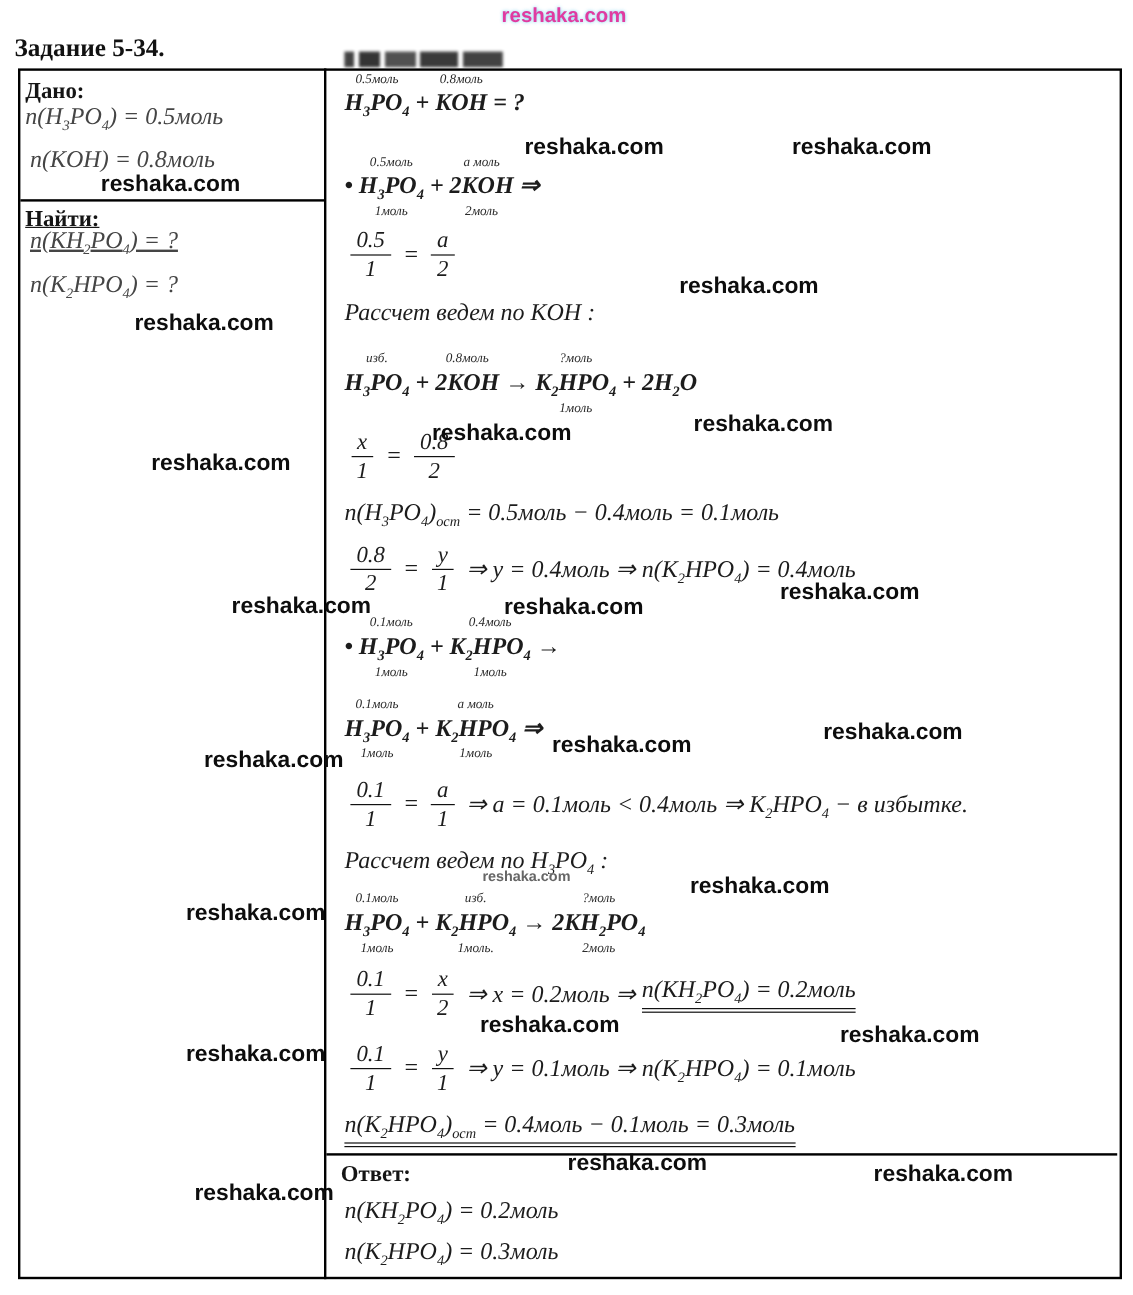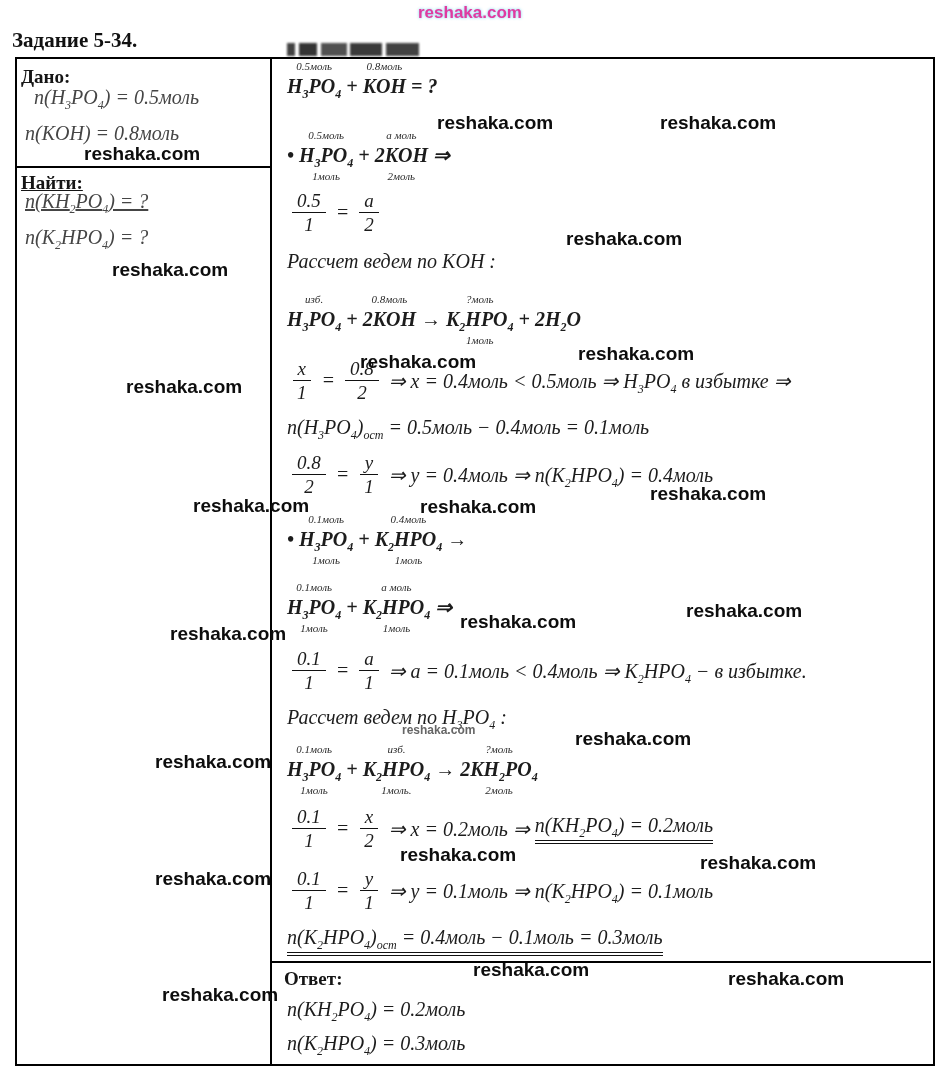--- a/index.html
+++ b/index.html
@@ -51,30 +51,30 @@
   <div class="find-div"></div>
   <div class="ans-div"></div>
   <div class="artifact"></div>
 
   <h1 class="title">Задание 5-34.</h1>
   <div class="seclabel dado">Дано:</div>
   <div class="seclabel nayti">Найти:</div>
   <div class="seclabel otvet">Ответ:</div>
 
   <div id="lines">
-      <div class="fline muted" style="left: 34px; top: 86px;"><span class="txt">n(H<sub>3</sub>PO<sub>4</sub>) = 0.5моль</span></div>
+      <div class="fline muted" style="left: 21px; top: 86px;"><span class="txt">n(H<sub>3</sub>PO<sub>4</sub>) = 0.5моль</span></div>
       <div class="fline muted" style="left: 25px; top: 122px;"><span class="txt">n(KOH) = 0.8моль</span></div>
       <div class="fline muted" style="left: 25px; top: 190px; text-decoration: underline;"><span class="txt">n(KH<sub>2</sub>PO<sub>4</sub>) = ?</span></div>
       <div class="fline muted" style="left: 25px; top: 226px;"><span class="txt">n(K<sub>2</sub>HPO<sub>4</sub>) = ?</span></div>
       <div class="fline" style="left: 287px; top: 59px;"><span class="stack"><span class="lbl">0.5моль</span><span class="mid">H<sub>3</sub>PO<sub>4</sub></span></span><span class="stack"><span class="lbl"> </span><span class="mid"> + </span></span><span class="stack"><span class="lbl">0.8моль</span><span class="mid">KOH</span></span><span class="stack"><span class="lbl"> </span><span class="mid"> = ?</span></span></div>
       <div class="fline" style="left: 287px; top: 128px;"><span class="stack"><span class="lbl"> </span><span class="mid">• </span><span class="lbl"> </span></span><span class="stack"><span class="lbl">0.5моль</span><span class="mid">H<sub>3</sub>PO<sub>4</sub></span><span class="lbl">1моль</span></span><span class="stack"><span class="lbl"> </span><span class="mid"> + </span><span class="lbl"> </span></span><span class="stack"><span class="lbl">a моль</span><span class="mid">2KOH</span><span class="lbl">2моль</span></span><span class="stack"><span class="lbl"> </span><span class="mid"> ⇒</span><span class="lbl"> </span></span></div>
       <div class="fline" style="left: 287px; top: 190px;"><span class="frac"><span class="num">0.5</span><span class="den">1</span></span><span class="txt"> = </span><span class="frac"><span class="num">a</span><span class="den">2</span></span></div>
       <div class="fline" style="left: 287px; top: 250px;"><span class="txt bi">Рассчет ведем по KOH :</span></div>
       <div class="fline" style="left: 287px; top: 292px;"><span class="stack"><span class="lbl">изб.</span><span class="mid">H<sub>3</sub>PO<sub>4</sub></span><span class="lbl"> </span></span><span class="stack"><span class="lbl"> </span><span class="mid"> + </span><span class="lbl"> </span></span><span class="stack"><span class="lbl">0.8моль</span><span class="mid">2KOH</span><span class="lbl"> </span></span><span class="stack"><span class="lbl"> </span><span class="mid"> → </span><span class="lbl"> </span></span><span class="stack"><span class="lbl">?моль</span><span class="mid">K<sub>2</sub>HPO<sub>4</sub></span><span class="lbl">1моль</span></span><span class="stack"><span class="lbl"> </span><span class="mid"> + 2H<sub>2</sub>O</span><span class="lbl"> </span></span></div>
-      <div class="fline" style="left: 287px; top: 358px;"><span class="frac"><span class="num">x</span><span class="den">1</span></span><span class="txt"> = </span><span class="frac"><span class="num">0.8</span><span class="den">2</span></span><span class="txt"> ⇒ x = 0.4моль &lt; 0.5моль ⇒ H<sub>3</sub>PO<sub>4</sub> в избытке ⇒</span></div>
+      <div class="fline" style="left: 287px; top: 358px;"><span class="frac"><span class="num">x</span><span class="den">1</span></span><span class="txt"> = </span><span class="frac"><span class="num">0.8</span><span class="den">2</span></span></div>
       <div class="fline" style="left: 287px; top: 416px;"><span class="txt">n(H<sub>3</sub>PO<sub>4</sub>)<sub>ост</sub> = 0.5моль − 0.4моль = 0.1моль</span></div>
       <div class="fline" style="left: 287px; top: 452px;"><span class="frac"><span class="num">0.8</span><span class="den">2</span></span><span class="txt"> = </span><span class="frac"><span class="num">y</span><span class="den">1</span></span><span class="txt"> ⇒ y = 0.4моль ⇒ n(K<sub>2</sub>HPO<sub>4</sub>) = 0.4моль</span></div>
       <div class="fline" style="left: 287px; top: 512px;"><span class="stack"><span class="lbl"> </span><span class="mid">• </span><span class="lbl"> </span></span><span class="stack"><span class="lbl">0.1моль</span><span class="mid">H<sub>3</sub>PO<sub>4</sub></span><span class="lbl">1моль</span></span><span class="stack"><span class="lbl"> </span><span class="mid"> + </span><span class="lbl"> </span></span><span class="stack"><span class="lbl">0.4моль</span><span class="mid">K<sub>2</sub>HPO<sub>4</sub></span><span class="lbl">1моль</span></span><span class="stack"><span class="lbl"> </span><span class="mid"> →</span><span class="lbl"> </span></span></div>
       <div class="fline" style="left: 287px; top: 580px;"><span class="stack"><span class="lbl">0.1моль</span><span class="mid">H<sub>3</sub>PO<sub>4</sub></span><span class="lbl">1моль</span></span><span class="stack"><span class="lbl"> </span><span class="mid"> + </span><span class="lbl"> </span></span><span class="stack"><span class="lbl">a моль</span><span class="mid">K<sub>2</sub>HPO<sub>4</sub></span><span class="lbl">1моль</span></span><span class="stack"><span class="lbl"> </span><span class="mid"> ⇒</span><span class="lbl"> </span></span></div>
       <div class="fline" style="left: 287px; top: 648px;"><span class="frac"><span class="num">0.1</span><span class="den">1</span></span><span class="txt"> = </span><span class="frac"><span class="num">a</span><span class="den">1</span></span><span class="txt"> ⇒ a = 0.1моль &lt; 0.4моль ⇒ K<sub>2</sub>HPO<sub>4</sub> − в избытке.</span></div>
       <div class="fline" style="left: 287px; top: 706px;"><span class="txt bi">Рассчет ведем по H<sub>3</sub>PO<sub>4</sub> :</span></div>
       <div class="fline" style="left: 287px; top: 742px;"><span class="stack"><span class="lbl">0.1моль</span><span class="mid">H<sub>3</sub>PO<sub>4</sub></span><span class="lbl">1моль</span></span><span class="stack"><span class="lbl"> </span><span class="mid"> + </span><span class="lbl"> </span></span><span class="stack"><span class="lbl">изб.</span><span class="mid">K<sub>2</sub>HPO<sub>4</sub></span><span class="lbl">1моль.</span></span><span class="stack"><span class="lbl"> </span><span class="mid"> → </span><span class="lbl"> </span></span><span class="stack"><span class="lbl">?моль</span><span class="mid">2KH<sub>2</sub>PO<sub>4</sub></span><span class="lbl">2моль</span></span></div>
       <div class="fline" style="left: 287px; top: 806px;"><span class="frac"><span class="num">0.1</span><span class="den">1</span></span><span class="txt"> = </span><span class="frac"><span class="num">x</span><span class="den">2</span></span><span class="txt"> ⇒ x = 0.2моль ⇒ </span><span class="txt u2">n(KH<sub>2</sub>PO<sub>4</sub>) = 0.2моль</span></div>
       <div class="fline" style="left: 287px; top: 868px;"><span class="frac"><span class="num">0.1</span><span class="den">1</span></span><span class="txt"> = </span><span class="frac"><span class="num">y</span><span class="den">1</span></span><span class="txt"> ⇒ y = 0.1моль ⇒ n(K<sub>2</sub>HPO<sub>4</sub>) = 0.1моль</span></div>
       <div class="fline" style="left: 287px; top: 926px;"><span class="txt u2">n(K<sub>2</sub>HPO<sub>4</sub>)<sub>ост</sub> = 0.4моль − 0.1моль = 0.3моль</span></div>

